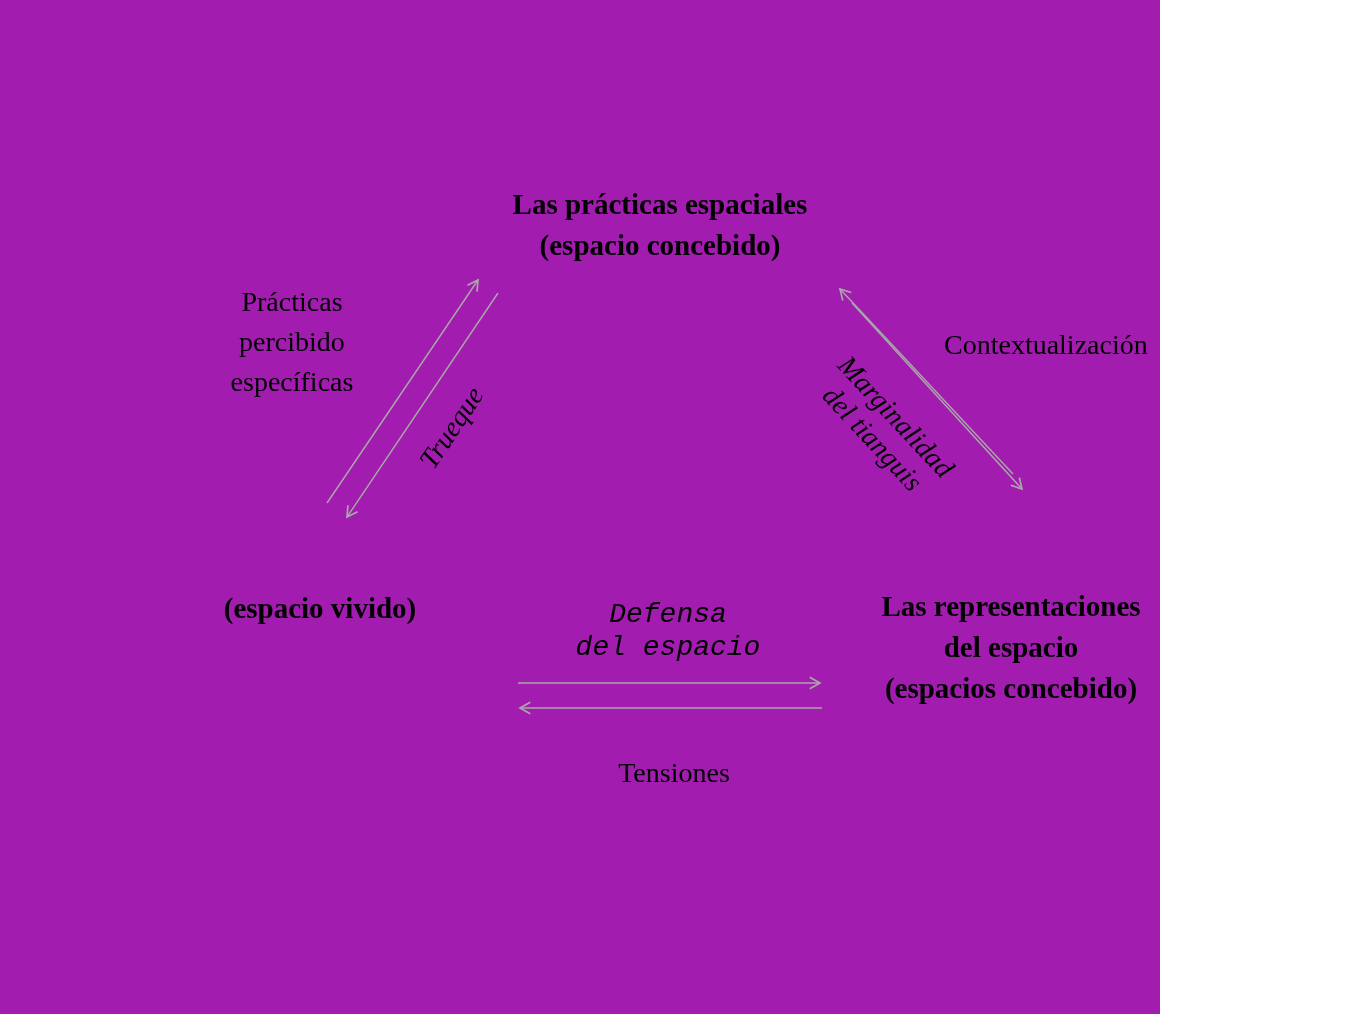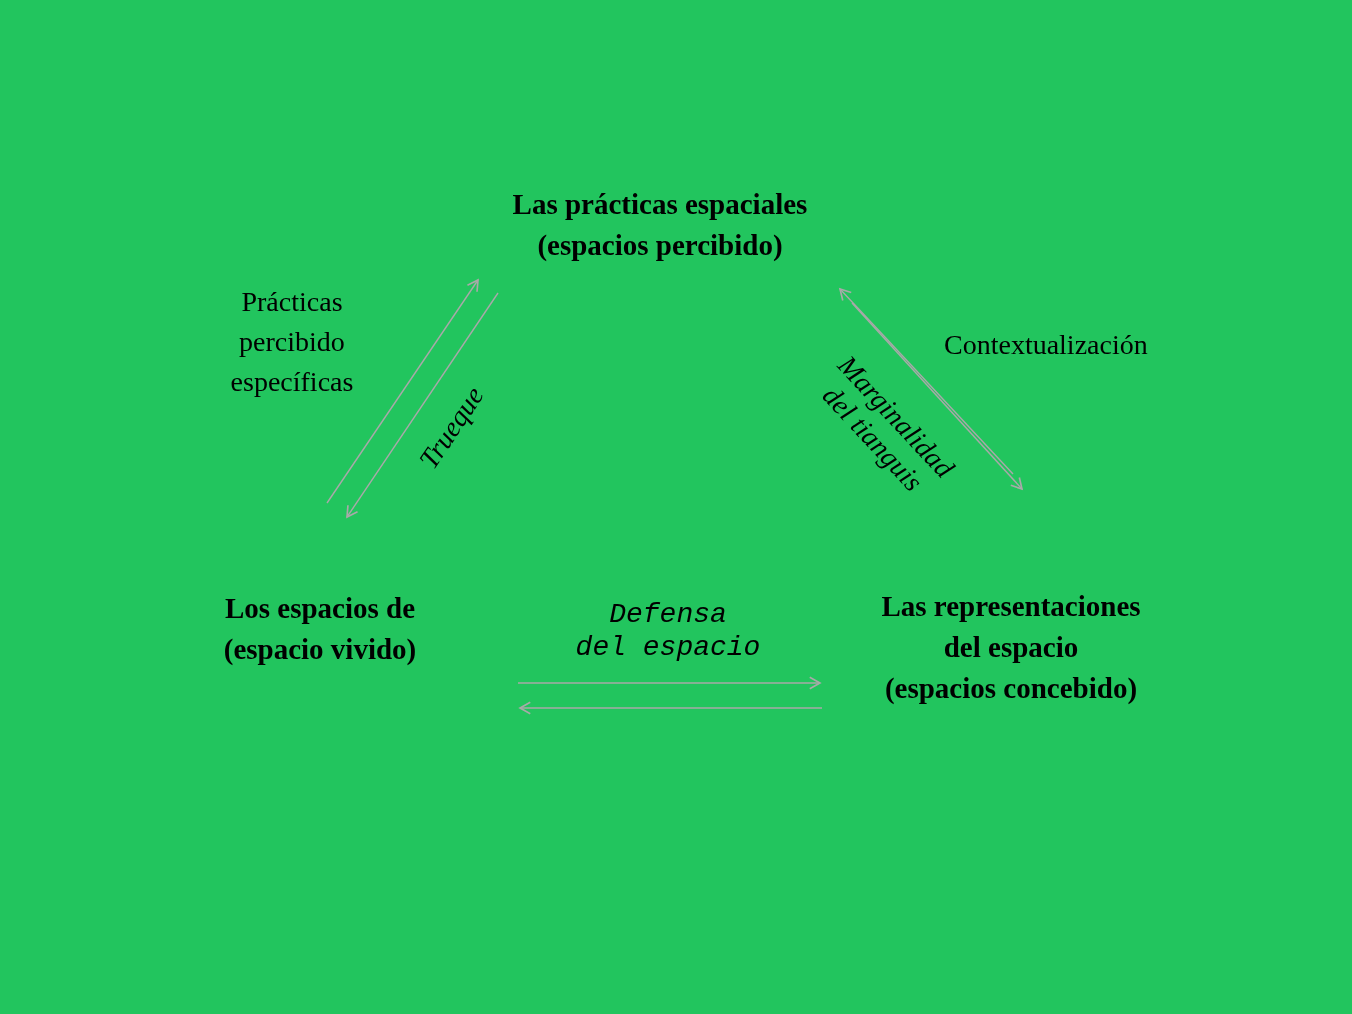--- a/index.html
+++ b/index.html
@@ -2,23 +2,23 @@
 <html><head>
 <meta charset="utf-8">
 <style>
   html, body {
     margin: 0;
     padding: 0;
     background: #ffffff;
   }
   .canvas {
     position: relative;
-    width: 1352px;
+    width: 1160px;
     height: 1014px;
-    background: #22c55e;
+    background: #a21caf;
     overflow: hidden;
     font-family: "Liberation Serif", "DejaVu Serif", serif;
     color: #000000;
   }
   .arrow-layer {
     position: absolute;
     left: 0;
     top: 0;
     width: 1352px;
     height: 1014px;
@@ -81,25 +81,24 @@
 
     <line class="arrow-line" x1="1013" y1="474" x2="840" y2="289" marker-end="url(#ah)"></line>
     <line class="arrow-line" x1="852" y1="303" x2="1022" y2="489" marker-end="url(#ah)"></line>
 
     <line class="arrow-line" x1="518" y1="683" x2="820" y2="683" marker-end="url(#ah)"></line>
     <line class="arrow-line" x1="822" y1="708" x2="520" y2="708" marker-end="url(#ah)"></line>
   </svg>
 
   <div class="label node centered-x" style="left:660px; top:184px;">
     <div>Las prácticas espaciales</div>
-    <div>(espacios percibido)</div>
+    <div>(espacio concebido)</div>
   </div>
 
   <div class="label node centered-x" style="left:320px; top:588px;">
-    <div>Los espacios de</div>
     <div>(espacio vivido)</div>
   </div>
 
   <div class="label node centered-x" style="left:1011px; top:586px;">
     <div>Las representaciones</div>
     <div>del espacio</div>
     <div>(espacios concebido)</div>
   </div>
 
   <div class="label edge-label centered-x" style="left:292px; top:282px;">
@@ -116,15 +115,16 @@
     <div>Marginalidad</div>
     <div>del tianguis</div>
   </div>
 
   <div class="label edge-label italic tight centered-x" style="left:668px; top:598px;font-family:Liberation Mono, monospace;">
     <div>Defensa</div>
     <div>del espacio</div>
   </div>
 
   <div class="label edge-label centered-x" style="left:674px; top:753px;">
+    <div>Tensiones</div>
   </div>
 
 </div>
 
 </body></html>

